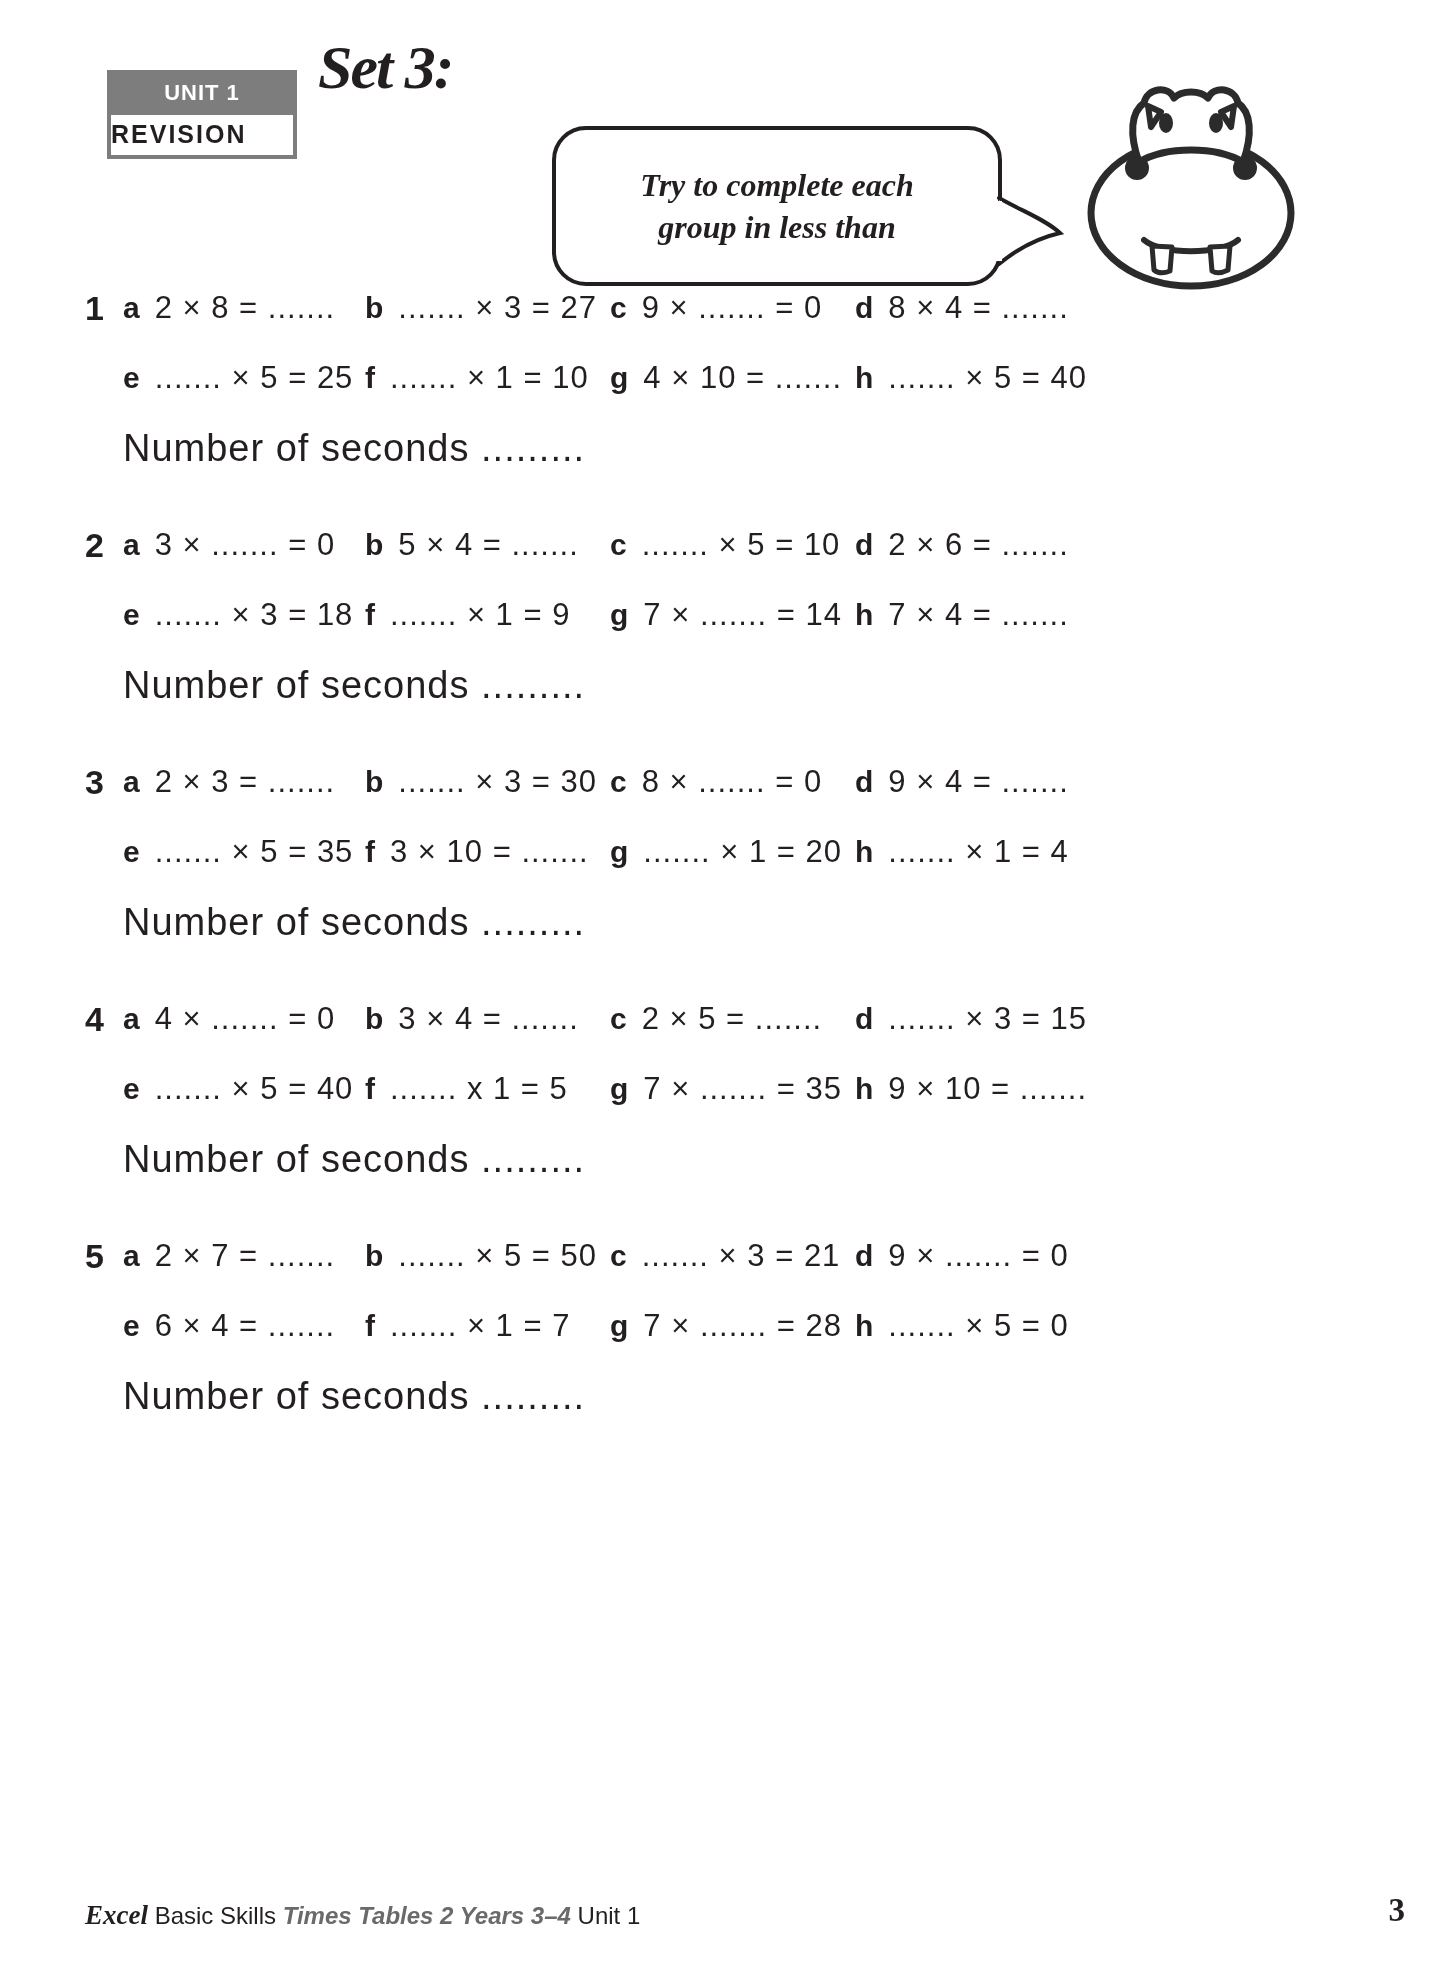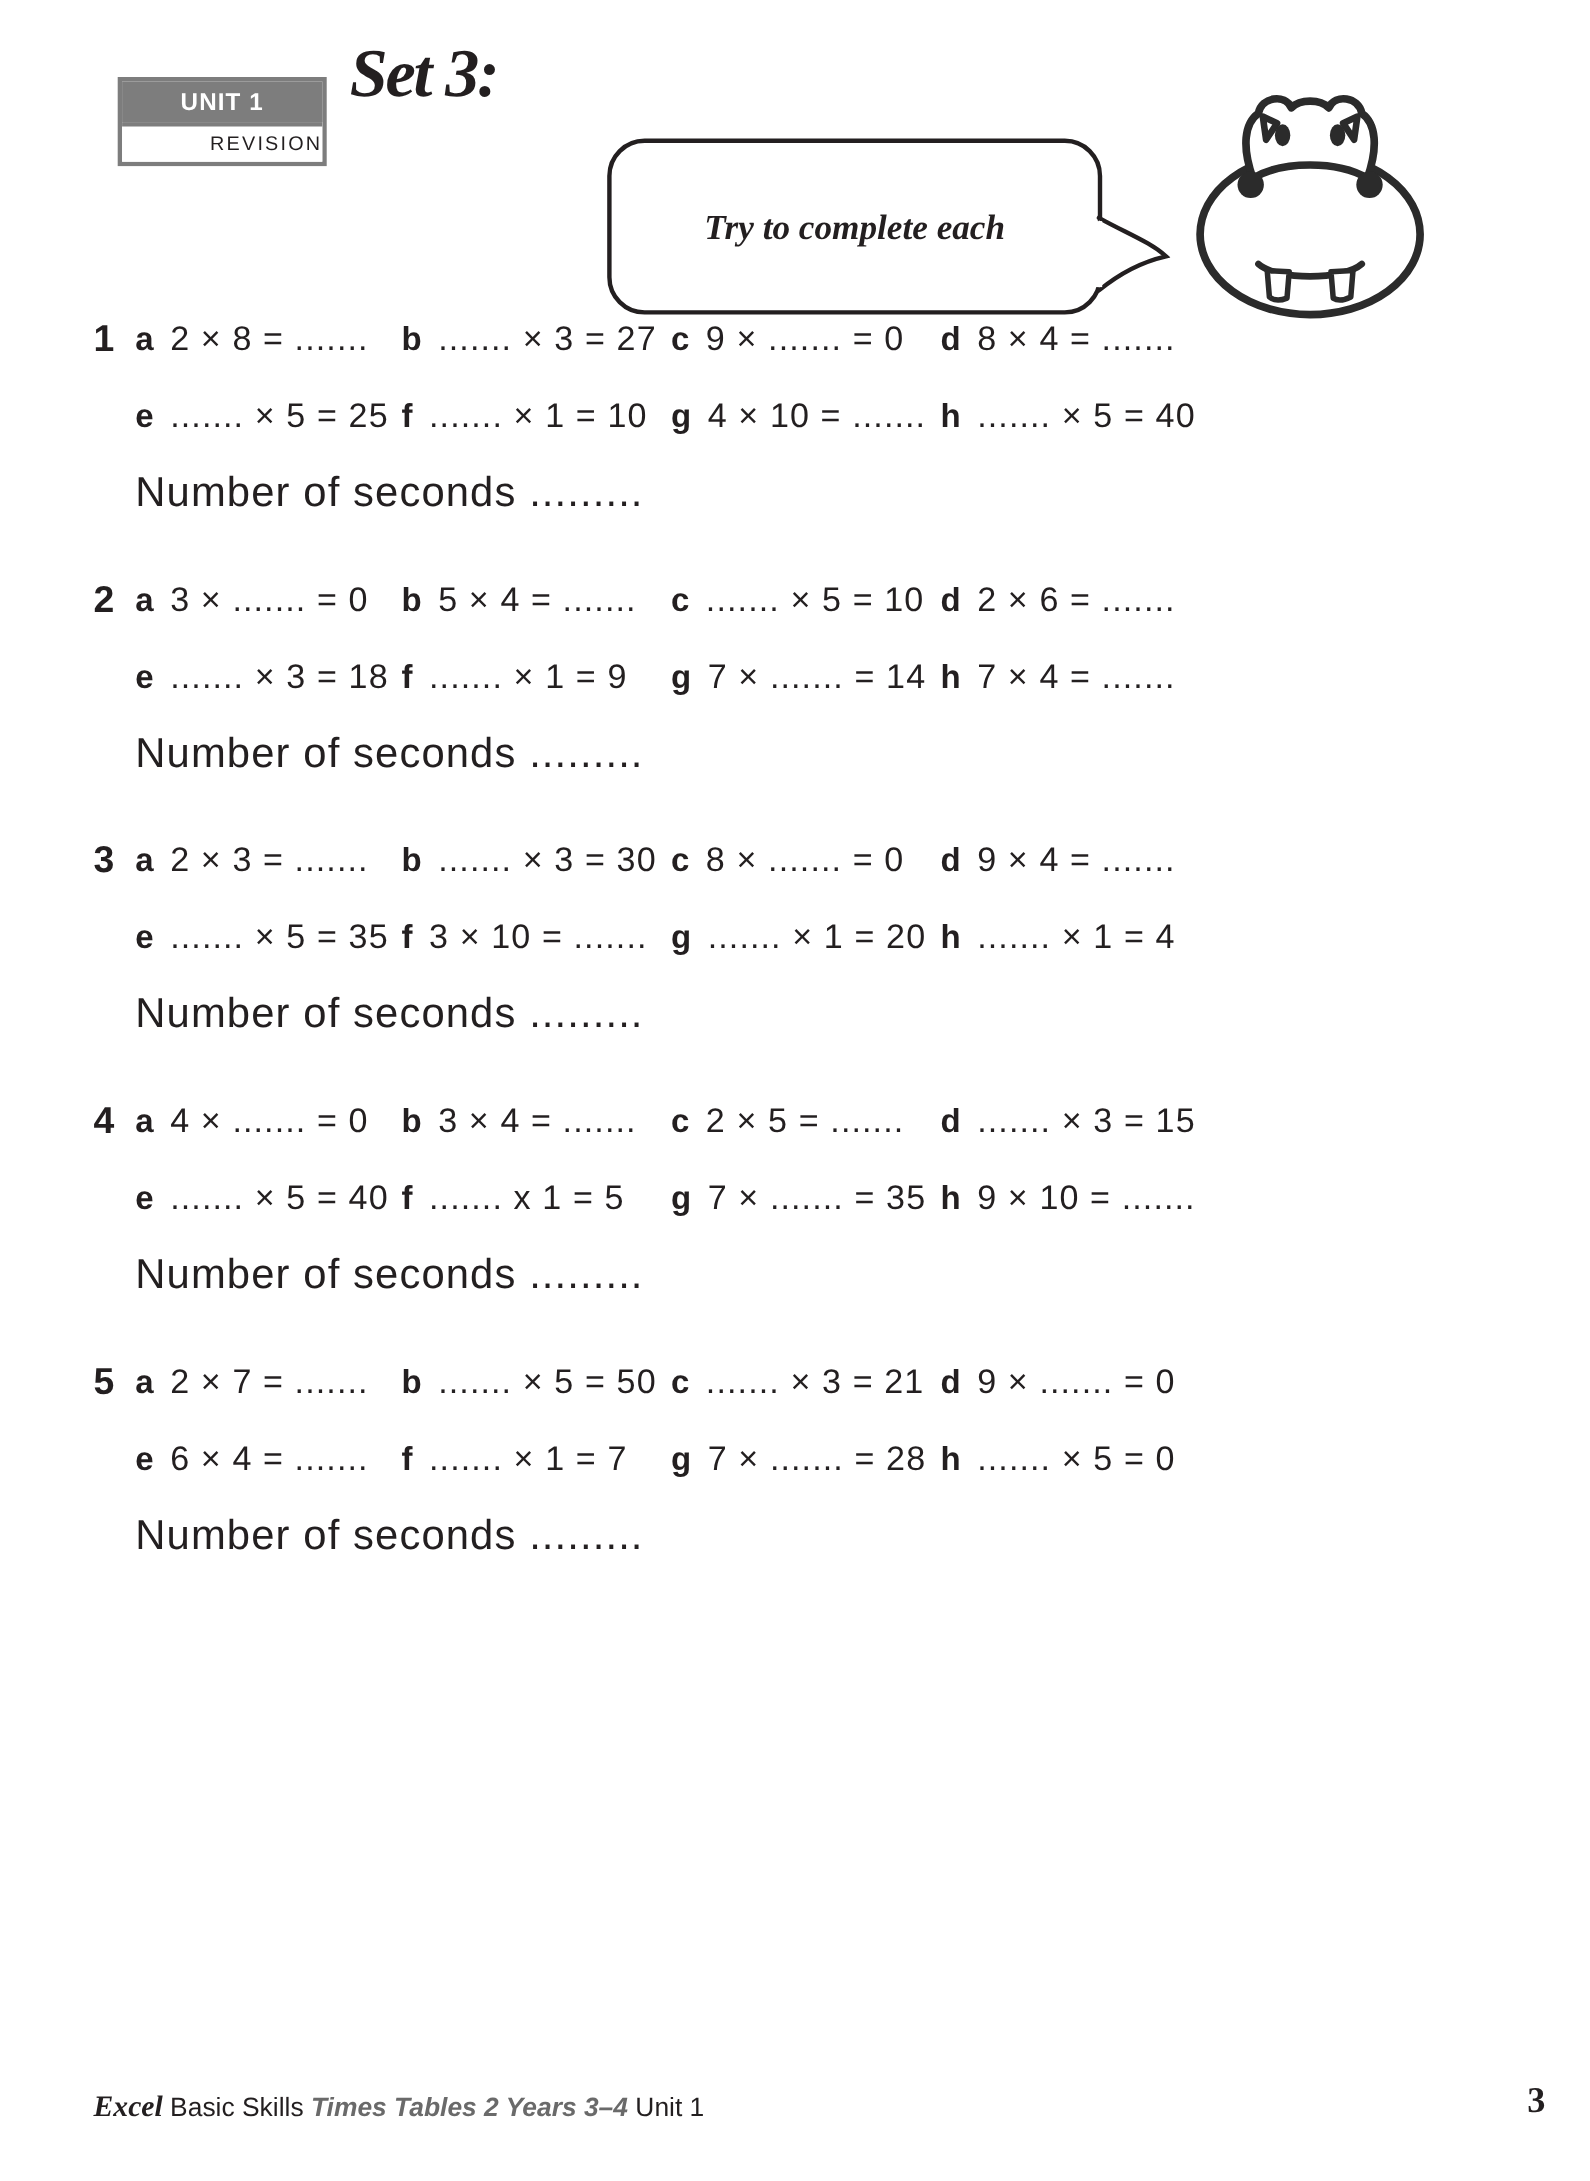--- a/index.html
+++ b/index.html
@@ -18,23 +18,24 @@
     border:4px solid var(--badge-gray,#7d7d7d);
     background:#fff;
   }
   .badge-top {
     background:var(--badge-gray,#7d7d7d); color:#fff;
     font-weight:bold; font-size:22px; letter-spacing:1px;
     text-align:center; padding:6px 0 5px;
   }
   .badge-bottom {
     background:#fff; color:var(--text,#231f20);
-    font-size:18px; letter-spacing:2px;
-    text-align:right; padding:5px 0 6px;
+    font-size:25px; letter-spacing:2px;
+    text-align:left; padding:5px 0 6px;
     border-top:4px solid var(--badge-gray,#7d7d7d);
+    font-weight:bold;
   }
 
   
   .set-title {
     position:absolute; left:318px; top:36px;
     font-family:"Liberation Serif", serif;
     font-style:italic; font-weight:bold;
     font-size:62px; line-height:1;
     letter-spacing:-2px;
   }
@@ -88,20 +89,21 @@
 
 <div class="badge">
   <div class="badge-top">UNIT 1</div>
   <div class="badge-bottom">REVISION</div>
 </div>
 
 <h1 class="set-title">Set 3:</h1>
 
 <div class="bubble">
   <div>Try to complete each</div>
+  <div>group in less than</div>
 </div>
 <svg class="bubble-tail" width="68" height="80" viewBox="0 0 68 80">
   <path d="M3 6 C 28 20 50 28 64 41 C 42 46 20 58 3 72" fill="#ffffff" stroke="#231f20" stroke-width="4" stroke-linecap="round"></path>
   <rect x="0" y="9" width="6" height="60" fill="#ffffff"></rect>
 </svg>
 
 <div class="hippo">
   <svg width="218" height="212" viewBox="0 0 218 212">
     <ellipse cx="108" cy="131" rx="100" ry="73" fill="#fff" stroke="#2b2b2b" stroke-width="7"></ellipse>
     <path d="M56 80 C46 52 48 30 61 21 C64 6 85 3 91 16 C99 8 117 8 125 16 C131 3 152 6 155 21 C168 30 170 52 160 80 C133 64 83 64 56 80 Z" fill="#fff" stroke="#2b2b2b" stroke-width="7" stroke-linejoin="round"></path>

